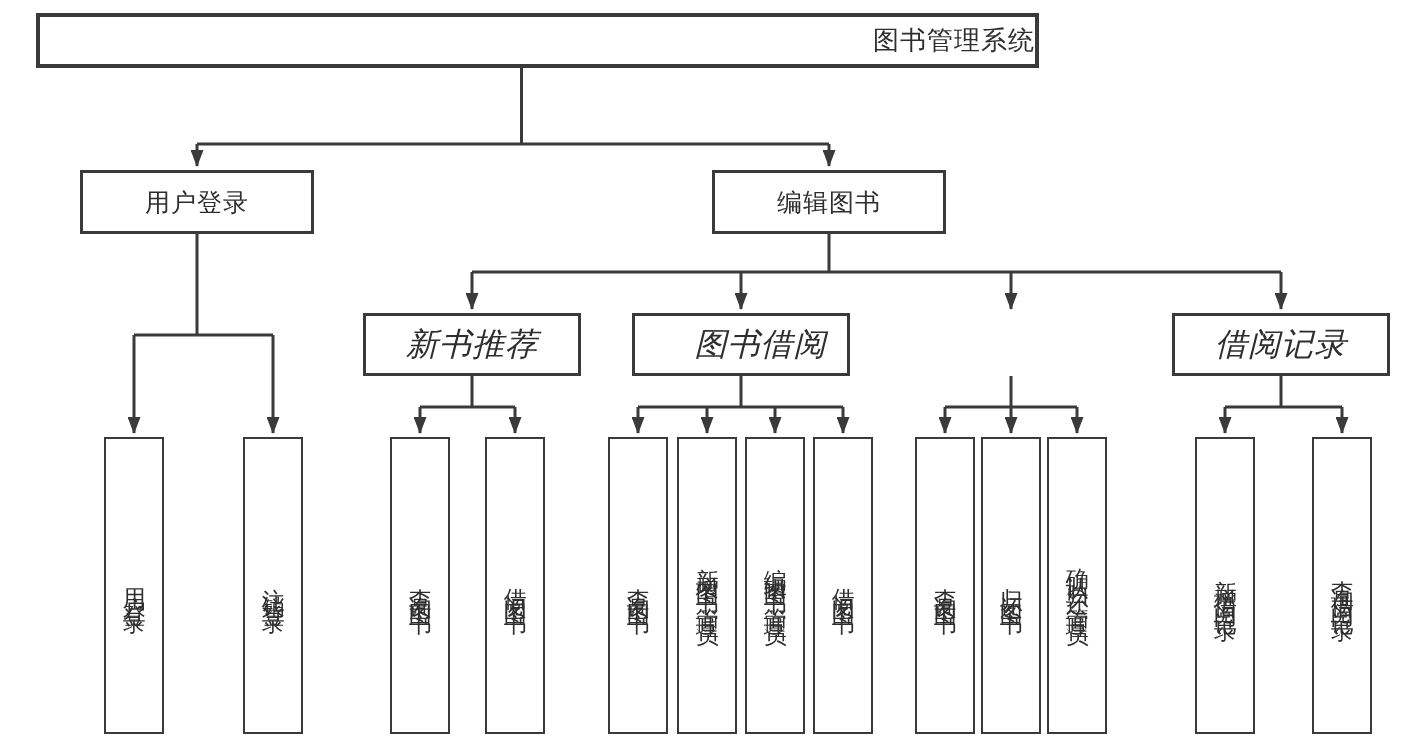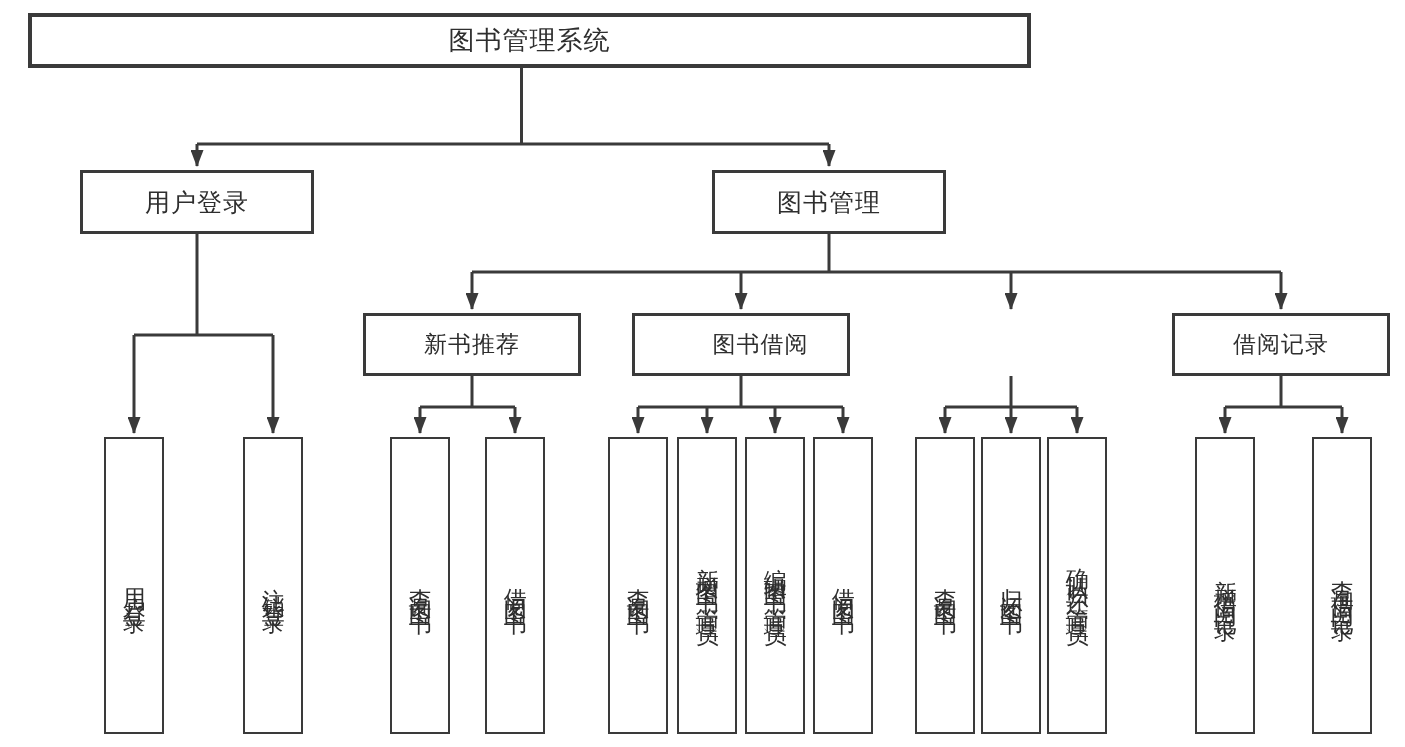--- a/index.html
+++ b/index.html
@@ -36,28 +36,29 @@
     box-sizing: border-box;
     background: #ffffff;
     border: 3px solid #3a3a3a;
     display: flex;
     align-items: center;
     justify-content: center;
     color: #2e2e2e;
     z-index: 1;
   }
   .root-box {
-    left: 28px; top: 13px; width: 1003px; height: 55px;
+    left: 36px; top: 13px; width: 1003px; height: 55px;
     border-width: 4px;
+    justify-content: flex-end;
   }
   .root-box .hlabel { font-size: 26px; letter-spacing: 1px; }
   .branch-box { width: 234px; height: 64px; top: 170px; }
   .branch-box .hlabel { font-size: 25px; letter-spacing: 1px; }
   .tier-box { width: 218px; height: 63px; top: 313px; }
-  .tier-box .hlabel { font-size: 23px; letter-spacing: 1px; }
+  .tier-box .hlabel { font-size: 32px; letter-spacing: 1px; font-style: italic; }
   .leaf-box {
     width: 60px; height: 297px; top: 437px;
     border-width: 2.5px;
   }
   .vlabel {
     writing-mode: vertical-rl;
     text-orientation: mixed;
     font-size: 23px;
     letter-spacing: 8px;
     line-height: 1.1;
@@ -122,21 +123,21 @@
   </svg>
 
   <div class="box root-box">
     <span class="hlabel">图书管理系统</span>
   </div>
 
   <div class="box branch-box" style="left:80px;">
     <span class="hlabel">用户登录</span>
   </div>
   <div class="box branch-box" style="left:712px;">
-    <span class="hlabel">图书管理</span>
+    <span class="hlabel">编辑图书</span>
   </div>
 
   <div class="box tier-box" style="left:363px;">
     <span class="hlabel">新书推荐</span>
   </div>
   <div class="box tier-box" style="left:632px;padding-left:39px;">
     <span class="hlabel">图书借阅</span>
   </div>
   <div class="box tier-box" style="left:1172px;">
     <span class="hlabel">借阅记录</span>

